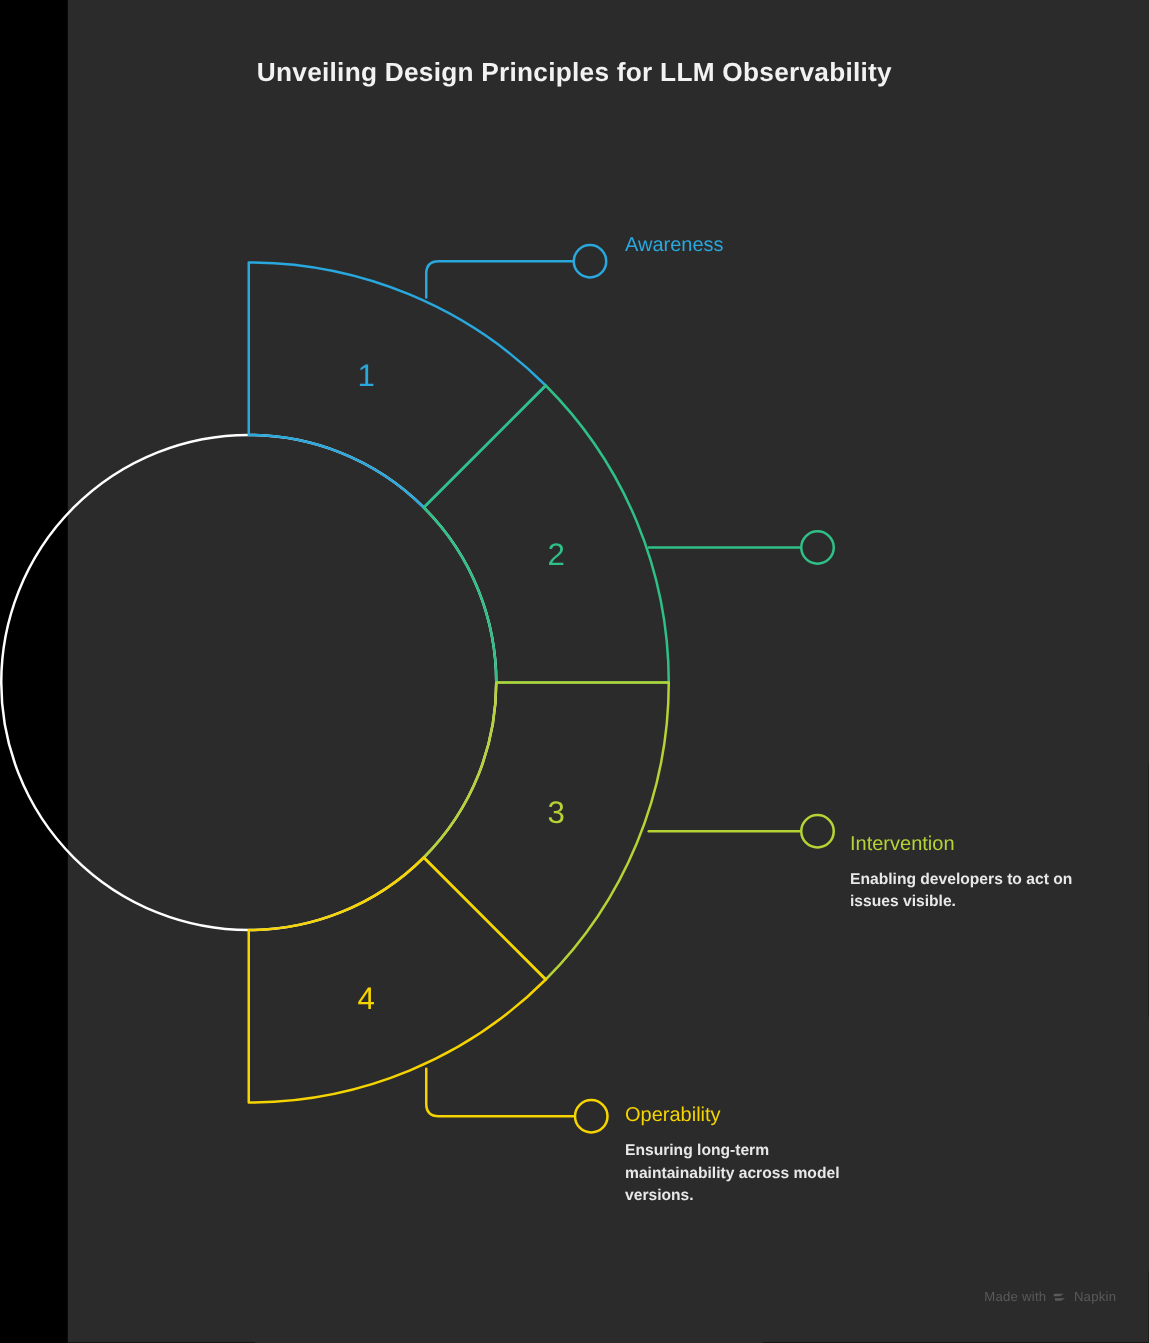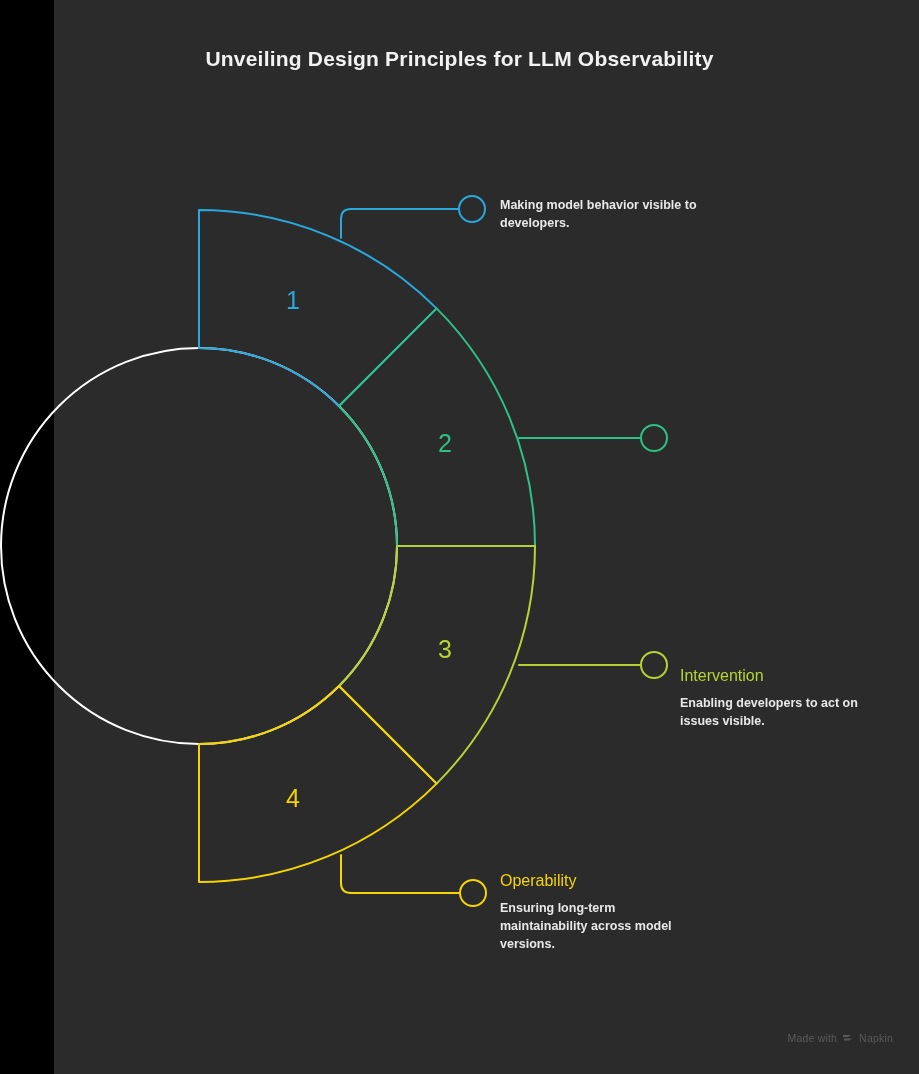--- a/index.html
+++ b/index.html
@@ -142,31 +142,31 @@
       <path d="M 436.6 783.6 A 336 336 0 0 1 199 882 L 199 744 A 198 198 0 0 0 339 686 Z" fill="none" stroke="#f5d400" stroke-width="2" stroke-linejoin="round"></path>
       <text class="seg-num" x="293" y="807" fill="#f5d400">4</text>
       <path d="M 341 855 L 341 883 Q 341 893 351 893 L 459 893" fill="none" stroke="#f5d400" stroke-width="2" stroke-linecap="round"></path>
       <circle cx="473" cy="893" r="13" fill="none" stroke="#f5d400" stroke-width="2"></circle>
     </g>
 
   </svg>
 
 
   <div class="spoke" style="left:500px; top:187px;">
-    <div class="spoke-desc">Making model behavior visible to developers.</div>
+    <div class="spoke-title" style="color:#29a8dd;">Awareness</div>
   </div>
 
 
   <div class="spoke" style="left:680px; top:666px; width:200px;">
     <div class="spoke-title" style="color:#b5d335;">Intervention</div>
     <div class="spoke-desc">Enabling developers to act on issues visible.</div>
   </div>
 
   <div class="spoke" style="left:500px; top:871px; width:200px;">
-    <div class="spoke-title" style="color:#f5d400;">Operability</div>
+    <div class="spoke-title" style="color:#f5d400;margin-top:12px;">Operability</div>
     <div class="spoke-desc">Ensuring long-term maintainability across model versions.</div>
   </div>
 
   <div class="watermark">
     <span>Made with</span>
     <span>
       <svg width="12" height="12" viewBox="0 0 12 12">
         <path d="M1 3 L9 3 L6 5 L1 5 Z" fill="#5a5a5a"></path>
         <path d="M2 6.5 L10 6.5 L7 8.5 L2 8.5 Z" fill="#5a5a5a"></path>
       </svg>

